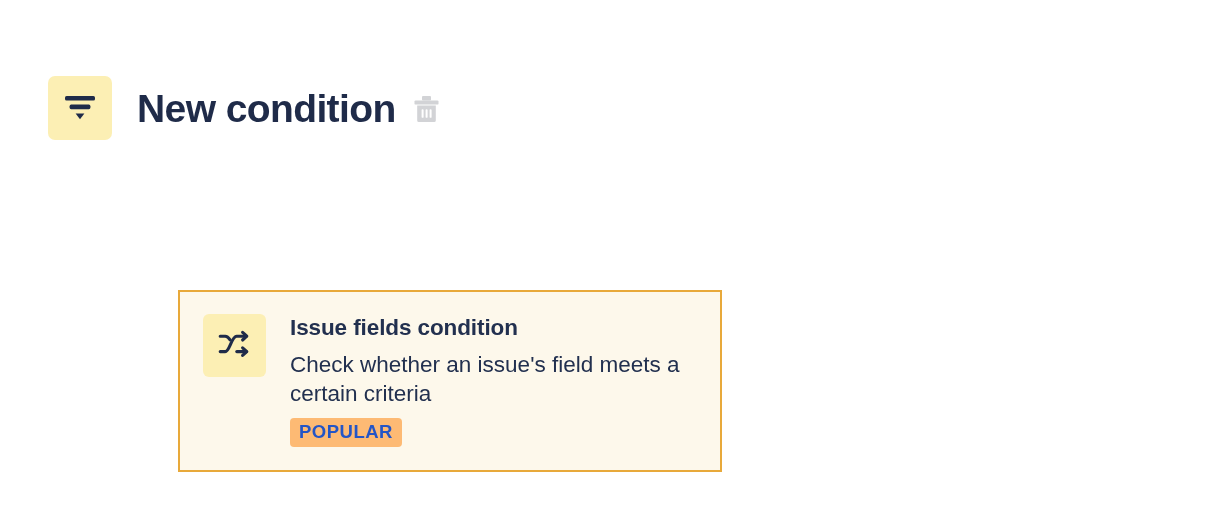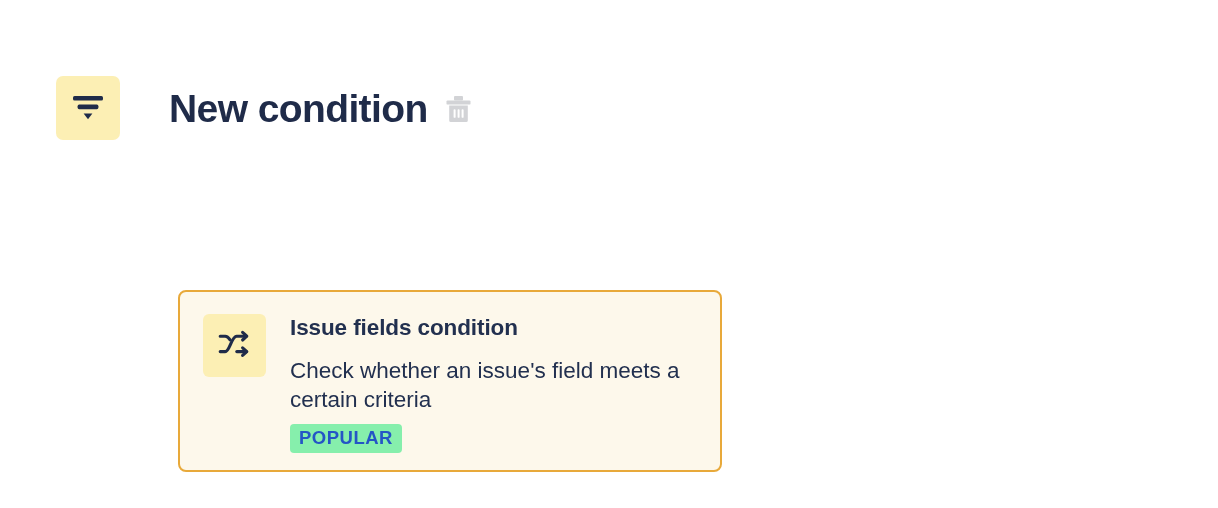--- a/index.html
+++ b/index.html
@@ -17,25 +17,24 @@
 
   .page {
     position: relative;
     width: 1218px;
     height: 508px;
   }
 
   
   .header-row {
     position: absolute;
-    left: 56px;
+    left: 48px;
     top: 76px;
     display: flex;
     align-items: flex-start;
-    gap: 24px;
   }
 
   .header-icon-box {
     width: 64px;
     height: 64px;
     border-radius: 7px;
     background: #FCEFB4;
     display: flex;
     align-items: center;
     justify-content: center;
@@ -102,21 +101,21 @@
 
   .card {
     position: absolute;
     left: 178px;
     top: 290px;
     width: 544px;
     height: 182px;
     box-sizing: border-box;
     background: #FDF8EB;
     border: 2px solid #E8A93A;
-    border-radius: 8px;
+    border-radius: 0;
   }
 
   .card-inner {
     display: flex;
     padding: 22px 20px 0 23px;
   }
 
   .card-icon-box {
     width: 63px;
     height: 63px;
@@ -139,30 +138,30 @@
     color: #22304F;
     line-height: 1.18;
     letter-spacing: -0.1px;
   }
 
   .card-desc {
     font-size: 22.5px;
     color: #22304F;
     line-height: 1.33;
     max-width: 400px;
-    margin-top: 14px;
+    margin-top: 8px;
   }
 
   .badge-row {
     margin-top: 9px;
   }
 
   .badge {
     display: inline-block;
-    background: #86efac;
+    background: #fdba74;
     color: #2455C6;
     font-size: 18.5px;
     font-weight: bold;
     letter-spacing: 0.5px;
     padding: 3px 9px 4px 9px;
     border-radius: 4px;
     line-height: 1.15;
   }
 </style>
 </head>

